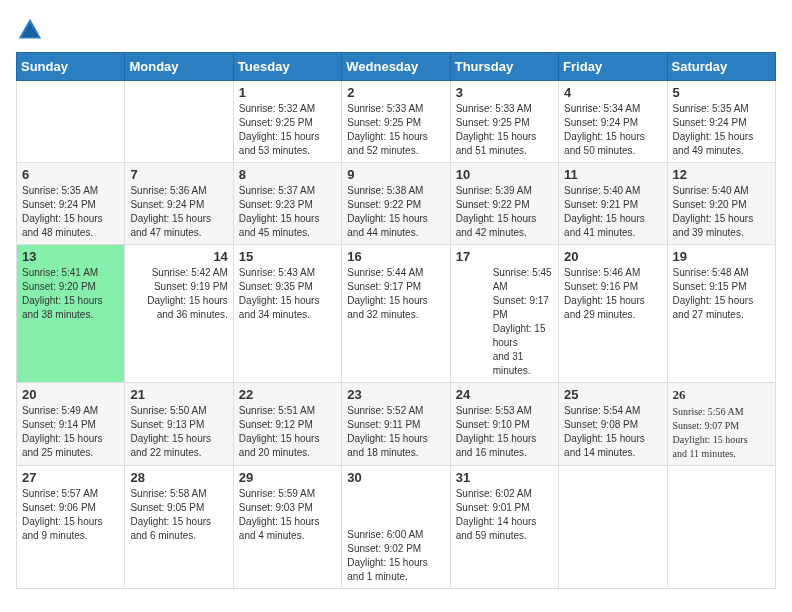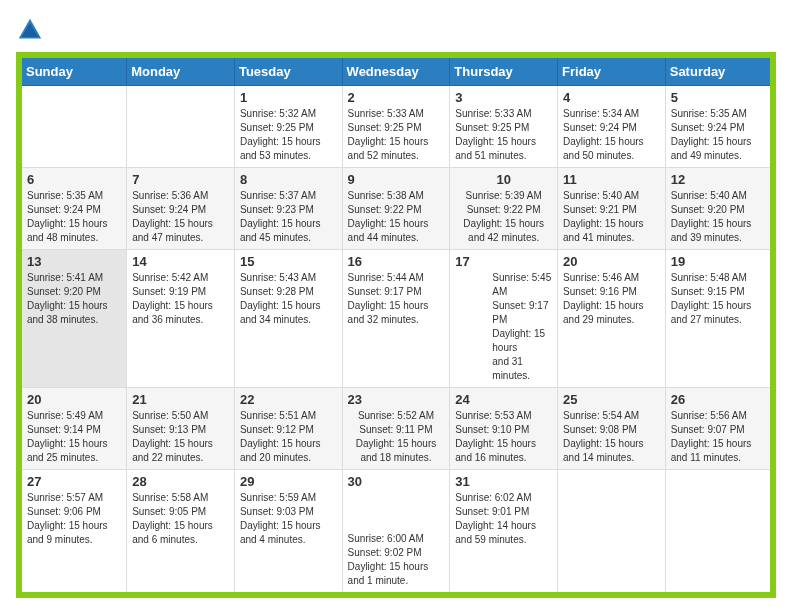--- a/index.html
+++ b/index.html
@@ -45,21 +45,21 @@
       line-height: 1.1;
     }
     .location-title {
       font-size: 14px;
       color: #333;
       margin-top: 2px;
     }
     .calendar {
       width: 100%;
       border-collapse: collapse;
-      border: 6px solid #84cc16;
+      border: 1px solid #84cc16;
       padding-left: 48px;
     }
     .calendar th {
       background: #2b7fc1;
       color: #fff;
       font-size: 13px;
       font-weight: bold;
       padding: 6px 4px;
       text-align: left;
       border: 1px solid #2068a8;
@@ -189,21 +189,21 @@
 Daylight: 15 hours
 and 45 minutes.</div>
         </td>
         <td style="background: rgb(245, 245, 245);">
           <span class="day-number">9</span>
           <div class="day-info" style="white-space: pre-line;">Sunrise: 5:38 AM
 Sunset: 9:22 PM
 Daylight: 15 hours
 and 44 minutes.</div>
         </td>
-        <td style="background: rgb(245, 245, 245); text-align: center;">
+        <td style="background: rgb(245, 245, 245);">
           <span class="day-number">10</span>
           <div class="day-info" style="white-space: pre-line;">Sunrise: 5:39 AM
 Sunset: 9:22 PM
 Daylight: 15 hours
 and 42 minutes.</div>
         </td>
         <td style="background: rgb(245, 245, 245);">
           <span class="day-number">11</span>
           <div class="day-info" style="white-space: pre-line;">Sunrise: 5:40 AM
 Sunset: 9:21 PM
@@ -212,38 +212,38 @@
         </td>
         <td style="background: rgb(245, 245, 245);">
           <span class="day-number">12</span>
           <div class="day-info" style="white-space: pre-line;">Sunrise: 5:40 AM
 Sunset: 9:20 PM
 Daylight: 15 hours
 and 39 minutes.</div>
         </td>
       </tr>
       <tr>
-        <td style="background: #e5e5e5;">
+        <td style="background: #86efac;">
           <span class="day-number">13</span>
           <div class="day-info" style="white-space: pre-line;">Sunrise: 5:41 AM
 Sunset: 9:20 PM
 Daylight: 15 hours
 and 38 minutes.</div>
         </td>
-        <td style="background: rgb(255, 255, 255);">
+        <td style="background: rgb(255, 255, 255); text-align: right;">
           <span class="day-number">14</span>
           <div class="day-info" style="white-space: pre-line;">Sunrise: 5:42 AM
 Sunset: 9:19 PM
 Daylight: 15 hours
 and 36 minutes.</div>
         </td>
         <td style="background: rgb(255, 255, 255); margin-left: 12px;">
           <span class="day-number">15</span>
           <div class="day-info" style="white-space: pre-line;">Sunrise: 5:43 AM
-Sunset: 9:28 PM
+Sunset: 9:35 PM
 Daylight: 15 hours
 and 34 minutes.</div>
         </td>
         <td style="background: rgb(255, 255, 255);">
           <span class="day-number">16</span>
           <div class="day-info" style="white-space: pre-line;">Sunrise: 5:44 AM
 Sunset: 9:17 PM
 Daylight: 15 hours
 and 32 minutes.</div>
         </td>
@@ -286,40 +286,40 @@
         </td>
         <td style="background: rgb(245, 245, 245);">
           <span class="day-number">22</span>
           <div class="day-info" style="white-space: pre-line;">Sunrise: 5:51 AM
 Sunset: 9:12 PM
 Daylight: 15 hours
 and 20 minutes.</div>
         </td>
         <td style="background: rgb(245, 245, 245);">
           <span class="day-number">23</span>
-          <div class="day-info" style="white-space: pre-line; text-align: center;">Sunrise: 5:52 AM
+          <div class="day-info" style="white-space: pre-line;">Sunrise: 5:52 AM
 Sunset: 9:11 PM
 Daylight: 15 hours
 and 18 minutes.</div>
         </td>
         <td style="background: rgb(245, 245, 245); margin-left: 48px;">
           <span class="day-number">24</span>
           <div class="day-info" style="white-space: pre-line;">Sunrise: 5:53 AM
 Sunset: 9:10 PM
 Daylight: 15 hours
 and 16 minutes.</div>
         </td>
         <td style="background: rgb(245, 245, 245);">
           <span class="day-number">25</span>
           <div class="day-info" style="white-space: pre-line;">Sunrise: 5:54 AM
 Sunset: 9:08 PM
 Daylight: 15 hours
 and 14 minutes.</div>
         </td>
-        <td style="background: rgb(245, 245, 245);">
+        <td style="background: rgb(245, 245, 245); font-family: Liberation Serif, serif;">
           <span class="day-number">26</span>
           <div class="day-info" style="white-space: pre-line;">Sunrise: 5:56 AM
 Sunset: 9:07 PM
 Daylight: 15 hours
 and 11 minutes.</div>
         </td>
       </tr>
       <tr>
         <td style="background: rgb(255, 255, 255);">
           <span class="day-number">27</span>

